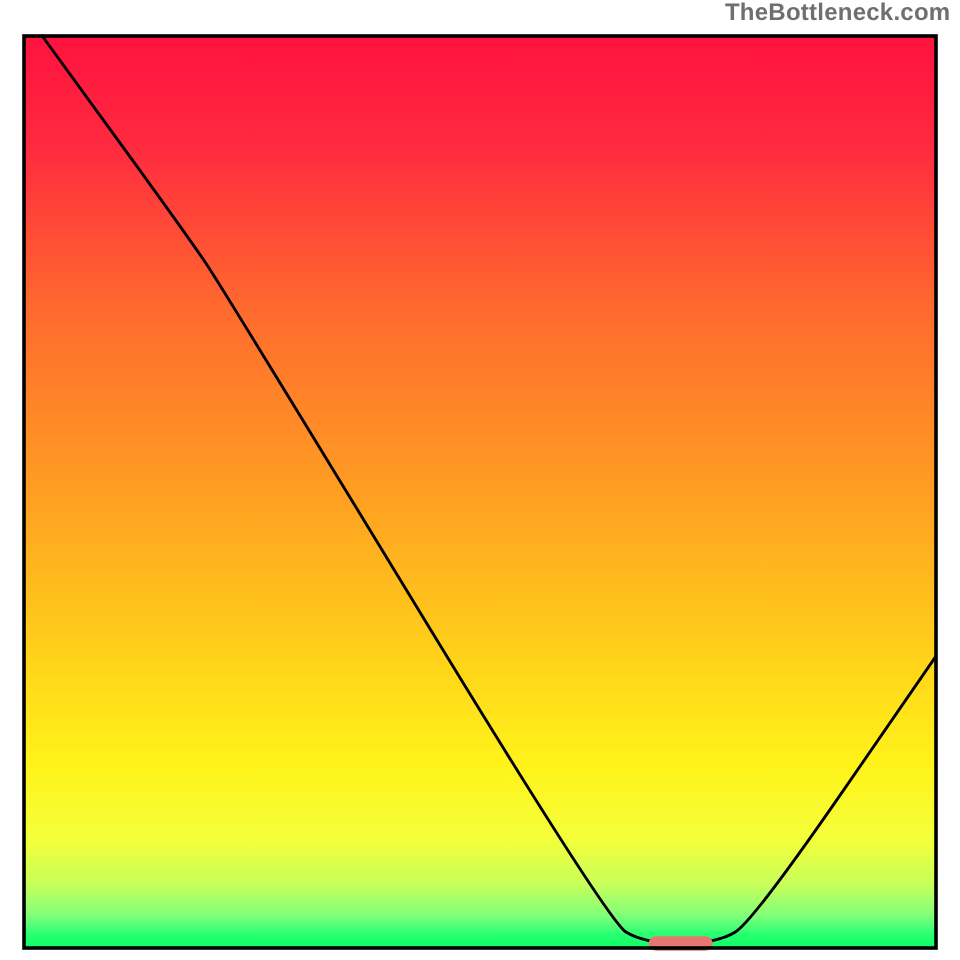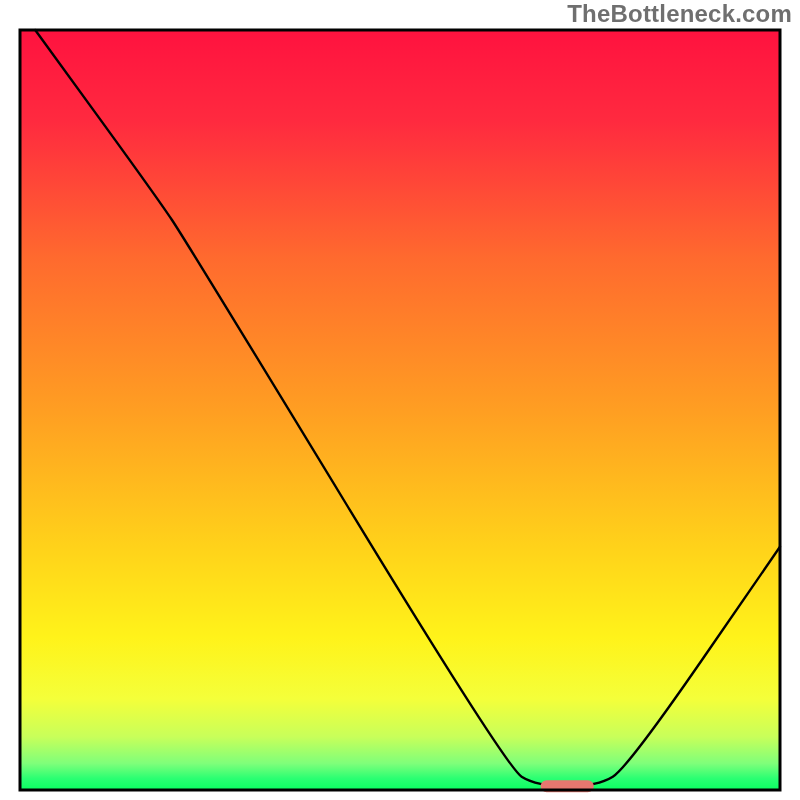--- a/index.html
+++ b/index.html
@@ -13,21 +13,21 @@
   }
   .wrap {
     width: 800px;
     height: 800px;
     position: relative;
   }
   .watermark {
     position: absolute;
     top: 0;
     right: 8px;
-    font-size: 24px;
+    font-size: 20px;
     font-weight: 600;
     color: #6f6f6f;
     letter-spacing: 0.2px;
     z-index: 5;
   }
   svg {
     display: block;
   }
 </style>
 </head>

